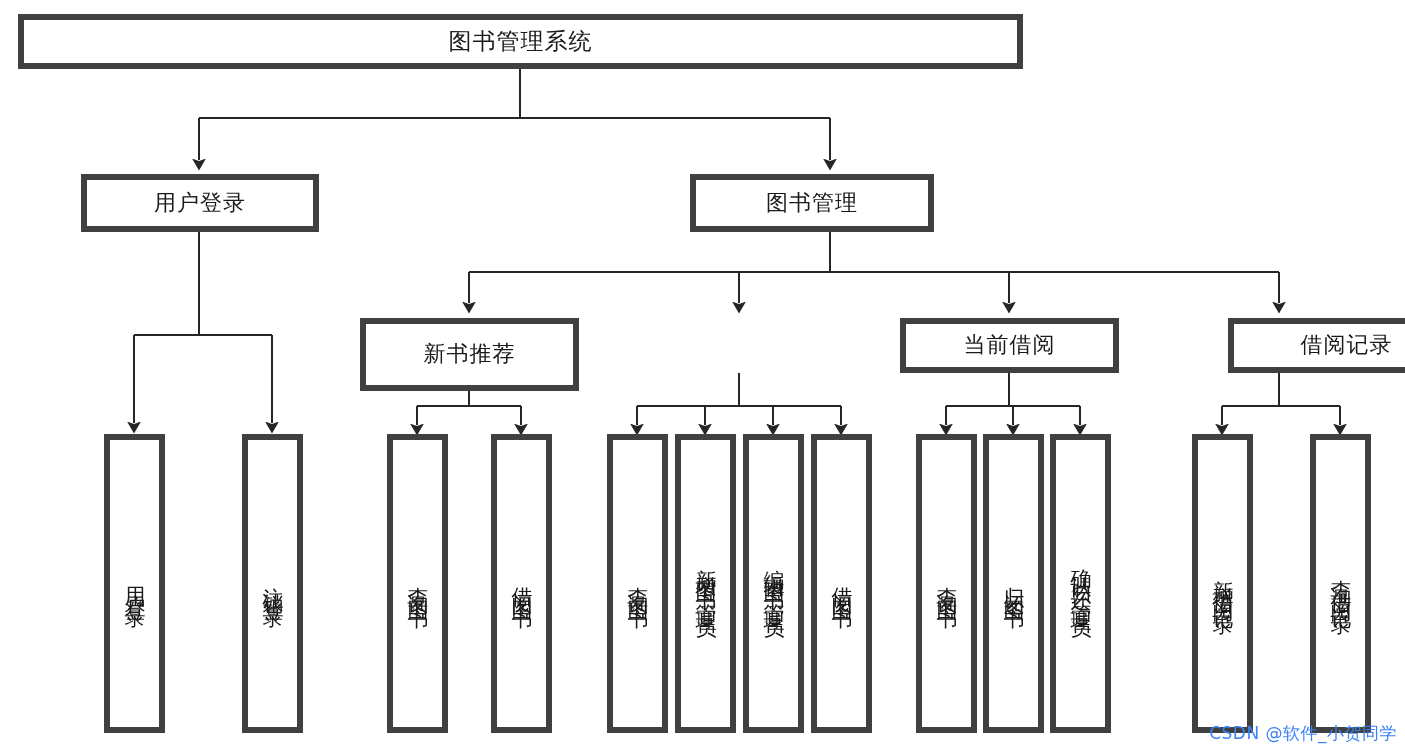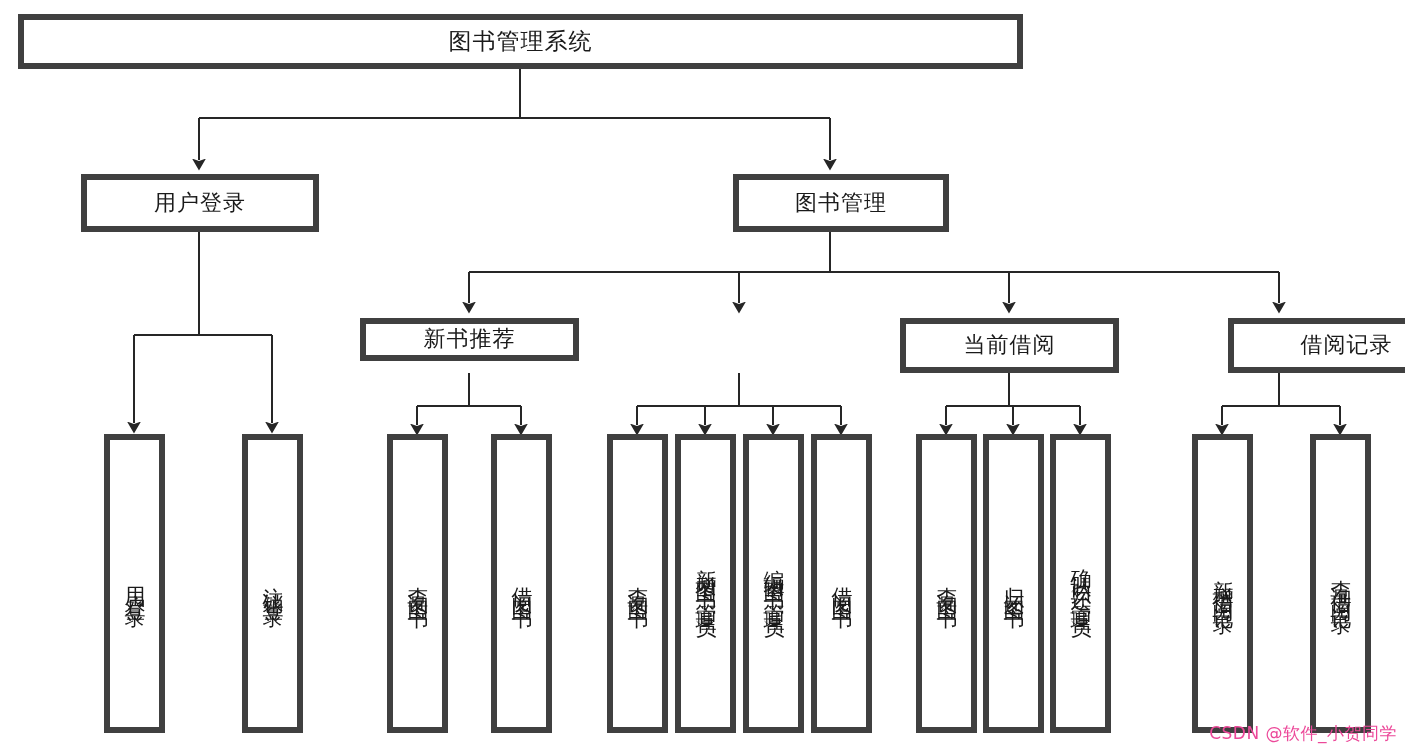--- a/index.html
+++ b/index.html
@@ -48,21 +48,21 @@
     line-height:1;
     text-indent:0;
     white-space:nowrap;
     display:block;
   }
   #watermark{
     position:absolute;
     right:8px;
     bottom:2px;
     font-size:17px;
-    color:#ec4899;
+    color:#3b82f6;
     letter-spacing:0.5px;
     white-space:nowrap;
     z-index:5;
   }
 </style>
 </head>
 <body>
 
 <div id="diagram">
 
@@ -116,25 +116,25 @@
     </g>
   </svg>
 
   <div class="node h root" style="left:18px;top:14px;width:1005px;height:55px;">
     <span>图书管理系统</span>
   </div>
 
   <div class="node h" style="left:81px;top:174px;width:238px;height:58px;">
     <span>用户登录</span>
   </div>
-  <div class="node h" style="left:733px;top:174px;width:216px;height:58px;">
+  <div class="node h" style="left:690px;top:174px;width:244px;height:58px;">
     <span>图书管理</span>
   </div>
 
-  <div class="node h" style="left:360px;top:318px;width:219px;height:43px;">
+  <div class="node h" style="left:360px;top:318px;width:219px;height:73px;">
     <span>新书推荐</span>
   </div>
   <div class="node h" style="left:900px;top:318px;width:219px;height:55px;">
     <span>当前借阅</span>
   </div>
   <div class="node h" style="left:1228px;top:318px;width:237px;height:55px;">
     <span>借阅记录</span>
   </div>
 
   <div class="node v" style="left:104px;top:434px;width:61px;height:299px;">

